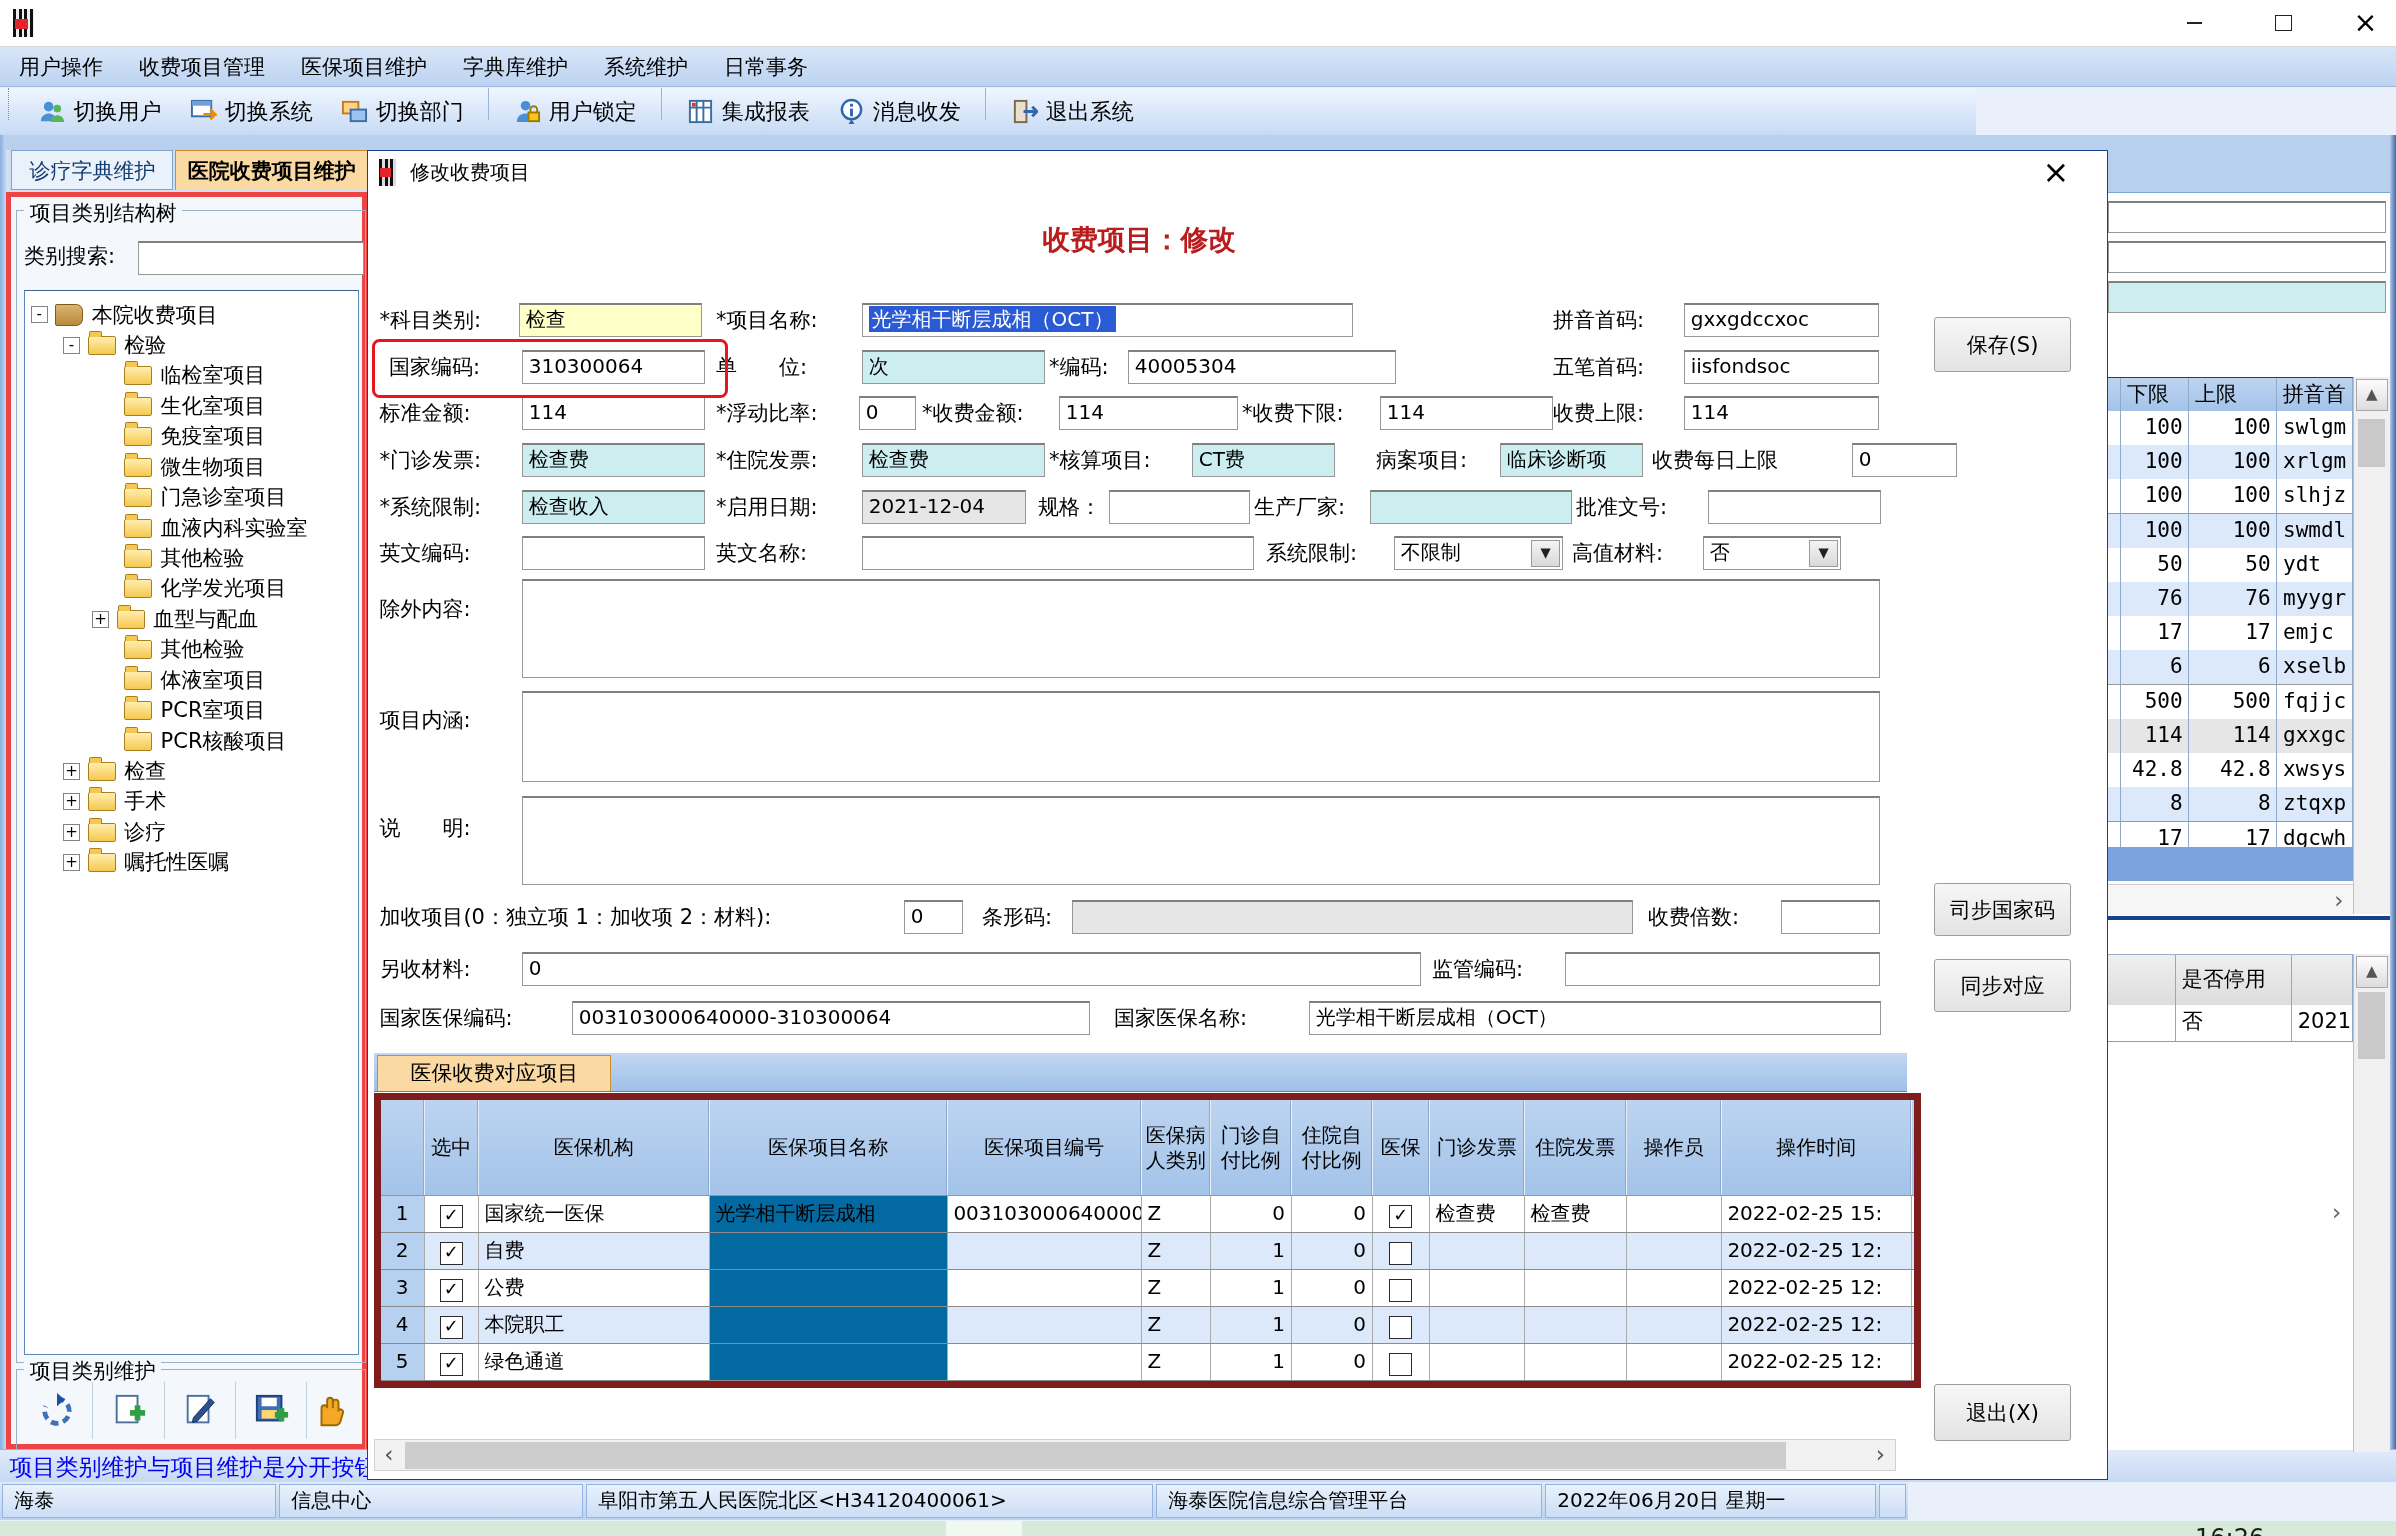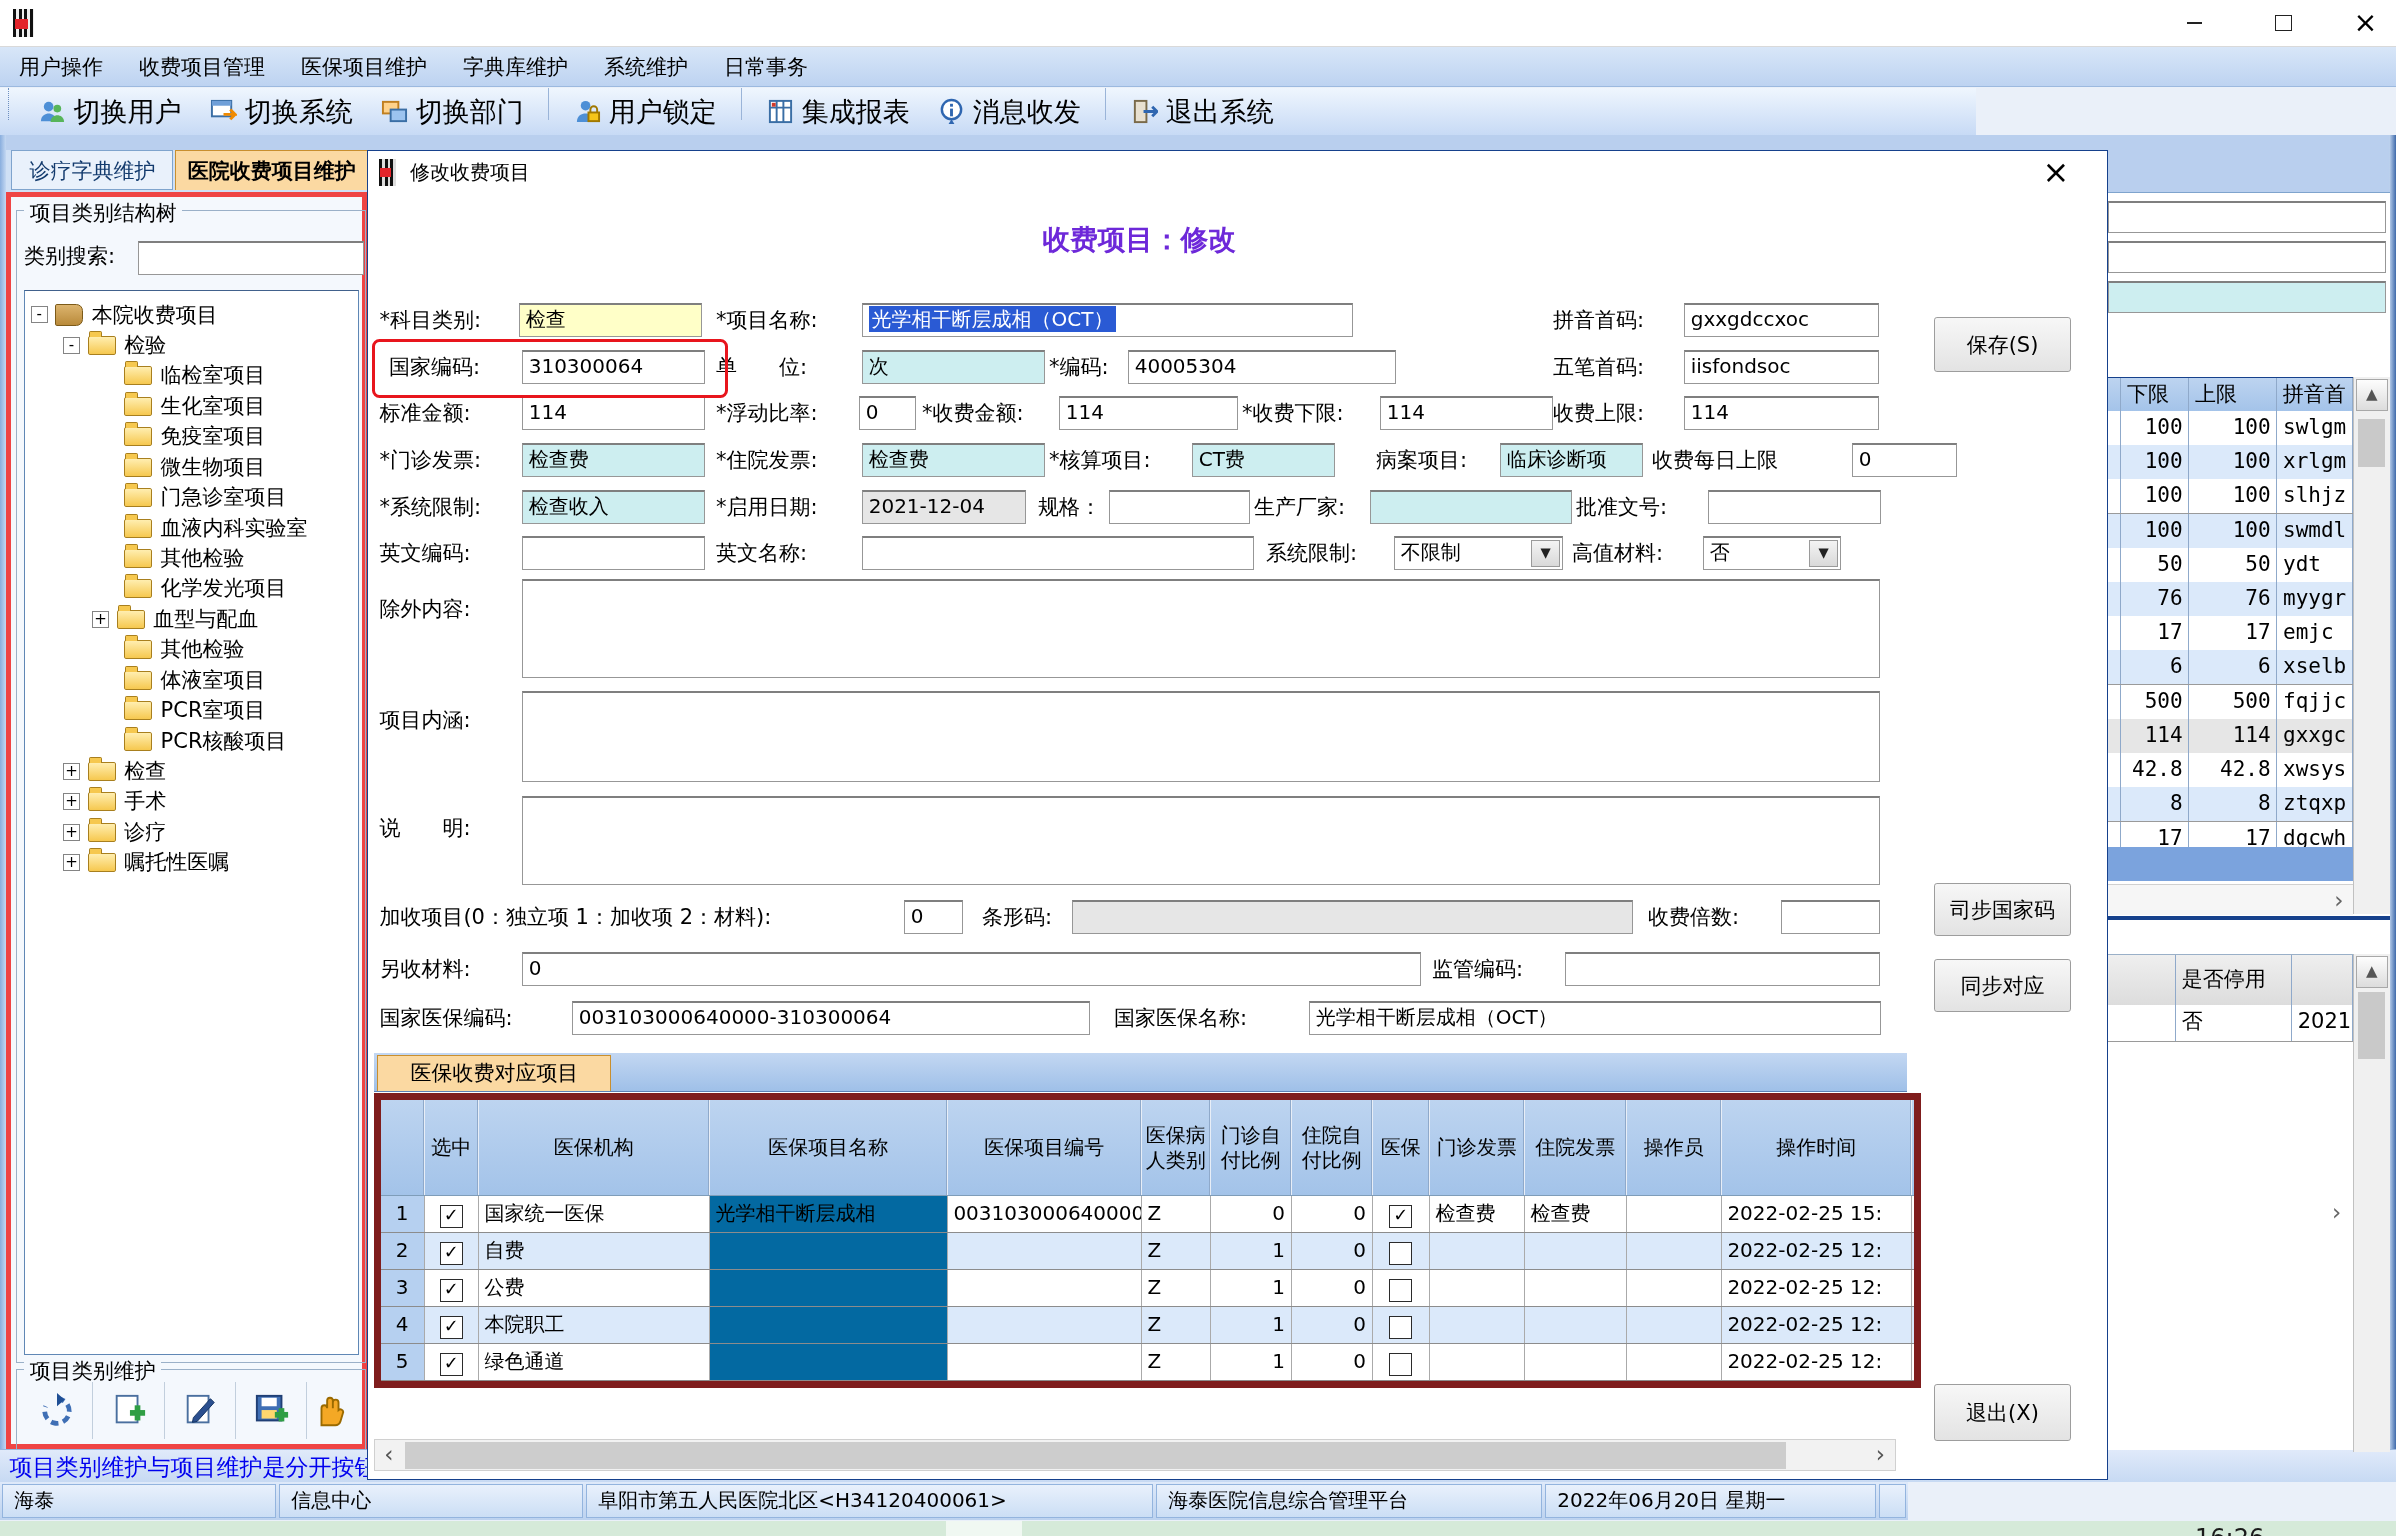--- a/index.html
+++ b/index.html
@@ -9,21 +9,21 @@
   #titlebar{position:absolute;left:0;top:0;width:2397px;height:46px;background:#ffffff;border-bottom:1px solid #d9d9d9}
   .appicon{position:absolute;left:13.3px;top:8.6px;width:21px;height:28.5px;background:repeating-linear-gradient(90deg,#111 0 2.9px,#eee 2.9px 5.7px)}
   .appicon::after{content:"";position:absolute;left:1.9px;top:10.5px;width:12.4px;height:9.5px;background:#e3242b}
   #title-text{position:absolute;left:46px;top:0;line-height:46px;font-size:22px;white-space:nowrap}
   .winbtn{position:absolute;top:0;width:55px;height:46px;display:flex;align-items:center;justify-content:center}
   .minbar{width:15px;height:2.9px;background:#222}
   .maxbox{width:15px;height:13.3px;border:1.9px solid #222}
   .closex{font-size:28.5px;line-height:28.5px}
   
   #menubar{position:absolute;left:0;top:47px;width:2397px;height:40px;background:linear-gradient(#d8e6f8,#bdd3f1);border-bottom:1px solid #9cb9df;display:flex;align-items:center;gap:36px;padding-left:19px;box-sizing:border-box;font-size:21px}
-  #toolbar{position:absolute;left:0;top:88px;width:1976px;height:48px;background:linear-gradient(#eff6fe,#c7daf5);border-bottom:1px solid #8fb0d8;display:flex;gap:13.3px;padding-left:7.6px;box-sizing:border-box;font-size:27px}
+  #toolbar{position:absolute;left:0;top:88px;width:1976px;height:48px;background:linear-gradient(#eff6fe,#c7daf5);border-bottom:1px solid #8fb0d8;display:flex;gap:13.3px;padding-left:7.6px;box-sizing:border-box;font-size:22px}
   .grip{width:5.7px;height:32px;border-left:1.9px dotted #6d8fc0;margin-right:3.8px}
   .tbtn{display:flex;align-items:center;gap:7.6px;padding:3.8px 7.6px;border-radius:2.9px}
   .tsep{width:1px;height:32px;background:#9ab4d8;margin:0 3.8px}
   .ticon{width:27px;height:27px;display:inline-block}
   
   #left-edge{position:absolute;left:0;top:135px;width:5.7px;height:1347px;background:linear-gradient(90deg,#89aede,#c4d8f2)}
   #main-bg{position:absolute;left:0;top:135px;width:2397px;height:1314px;background:#b9cfee}
   #left-panel{position:absolute;left:5.7px;top:192px;width:361px;height:1257px;background:#f4f8fd;border:5px solid #ef4444;box-sizing:border-box}
   .tab{position:absolute;top:0;height:40px;line-height:40px;text-align:center;font-size:21px;box-sizing:border-box}
   #tabs-row{position:absolute;left:5.7px;top:150px;width:361px;height:42px;background:#cfe0f5;border-bottom:1.9px solid #16418c}
@@ -52,21 +52,21 @@
   #statusbar{position:absolute;left:0;top:1482px;width:1908px;height:38px;background:linear-gradient(#dfeafa,#bcd2ef);display:flex;gap:3px;padding:1.9px 1.9px;box-sizing:border-box}
   .scell{background:linear-gradient(#e9f1fc,#cbdef5);border:1px solid #93b4de;font-size:20px;line-height:31px;padding:0 11.4px;box-sizing:border-box;white-space:nowrap;overflow:hidden}
   #taskbar{position:absolute;left:0;top:1521px;width:2397px;height:16px;background:#d5ead9;overflow:hidden}
   
   #dialog{position:absolute;left:367px;top:150px;width:1741px;height:1330px;background:#fff;border:1.9px solid #16418c;box-sizing:border-box;z-index:40}
   #dlg-titlebar{position:absolute;left:0;top:0;width:100%;height:42px;background:#fff}
   .dlgicon{position:absolute;left:11.4px;top:7.6px;width:17px;height:27px;background:repeating-linear-gradient(90deg,#111 0 2.9px,#ddd 2.9px 5.7px)}
   .dlgicon::after{content:"";position:absolute;left:1px;top:9.5px;width:10.5px;height:8.6px;background:#e3242b}
   #dlg-title{position:absolute;left:42px;top:0;line-height:42px;font-size:20px}
   #dlg-close{position:absolute;left:1666px;top:3.8px;width:44px;height:36px;font-size:32px;line-height:34px;text-align:center}
-  #dlg-heading{position:absolute;left:5.7px;top:70px;width:1531px;text-align:center;font-size:27.6px;font-weight:bold;color:#6d28d9}
+  #dlg-heading{position:absolute;left:5.7px;top:70px;width:1531px;text-align:center;font-size:27.6px;font-weight:bold;color:#b91c1c}
   .dd-btn{position:absolute;right:1.9px;top:1.9px;bottom:1.9px;width:27px;background:linear-gradient(#f4f4f4,#d9d9d9);border:1px solid #9a9a9a;font-size:13.3px;display:flex;align-items:center;justify-content:center;color:#222}
   .tarea{position:absolute;background:#fff;border:1px solid #979797;border-top:2.9px solid #7f7f7f;box-sizing:border-box}
   #red-box{position:absolute;left:3.8px;top:188px;width:350px;height:53px;border:3.8px solid #e8151d;border-radius:7.6px;z-index:5}
   .btn3d{position:absolute;background:linear-gradient(#f7f7f7,#e3e3e3);border:1.9px solid #9d9d9d;border-radius:2.9px;font-size:21px;display:flex;align-items:center;justify-content:center}
   
   #ins-tabstrip{position:absolute;left:5.7px;top:902px;width:1533px;height:38px;background:linear-gradient(#c3d7f2,#9fc0e8);border-bottom:1.9px solid #5c82b5}
   #ins-tab{position:absolute;left:3.8px;top:1.9px;width:234px;height:36px;background:#fbd9a2;border:1px solid #c98f2e;border-bottom:none;box-sizing:border-box;text-align:center;line-height:34px;font-size:21px}
   #grid{position:absolute;left:5.7px;top:942px;width:1533px;border:7px solid #7f1d1d;box-sizing:content-box;font-size:20px}
   .ghead{display:flex;height:95px;background:linear-gradient(#bdd4f0,#a3c3e9);border-bottom:1.9px solid #7f9db9}
   .ghead .gc{display:flex;align-items:center;justify-content:center;text-align:center;border-right:1px solid #e8eef7;box-shadow:inset -1px 0 0 #8fa9ca;line-height:25px;padding:0 1.9px}

